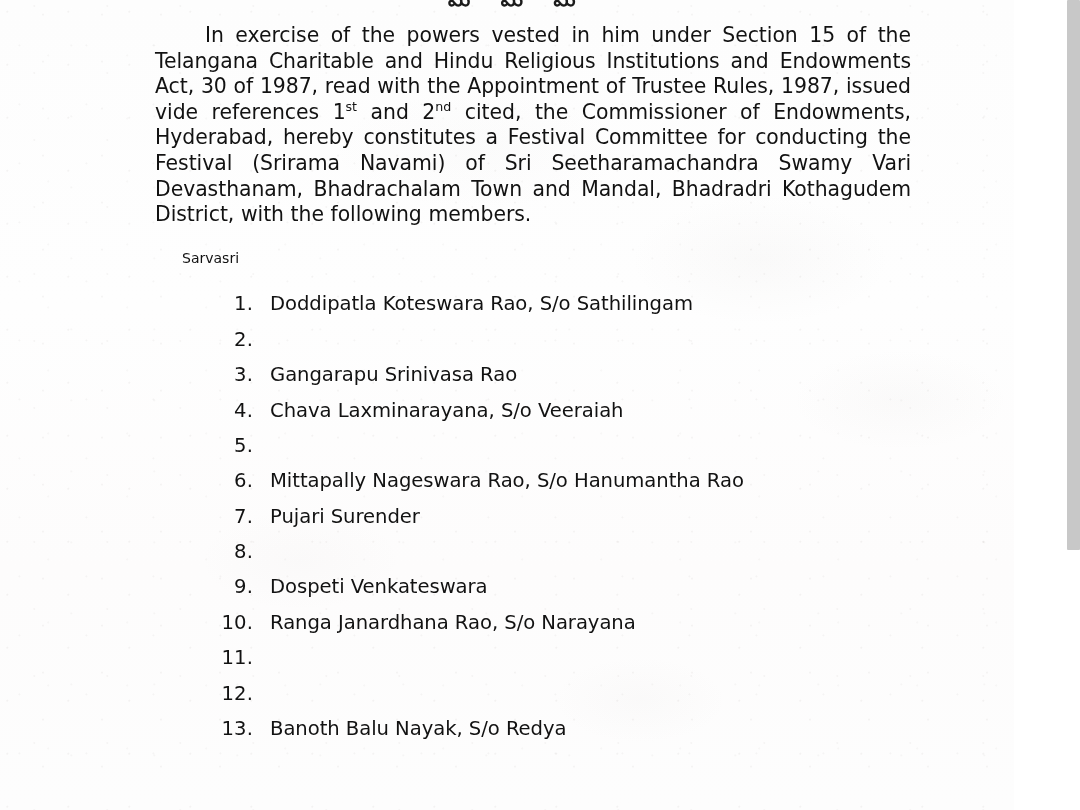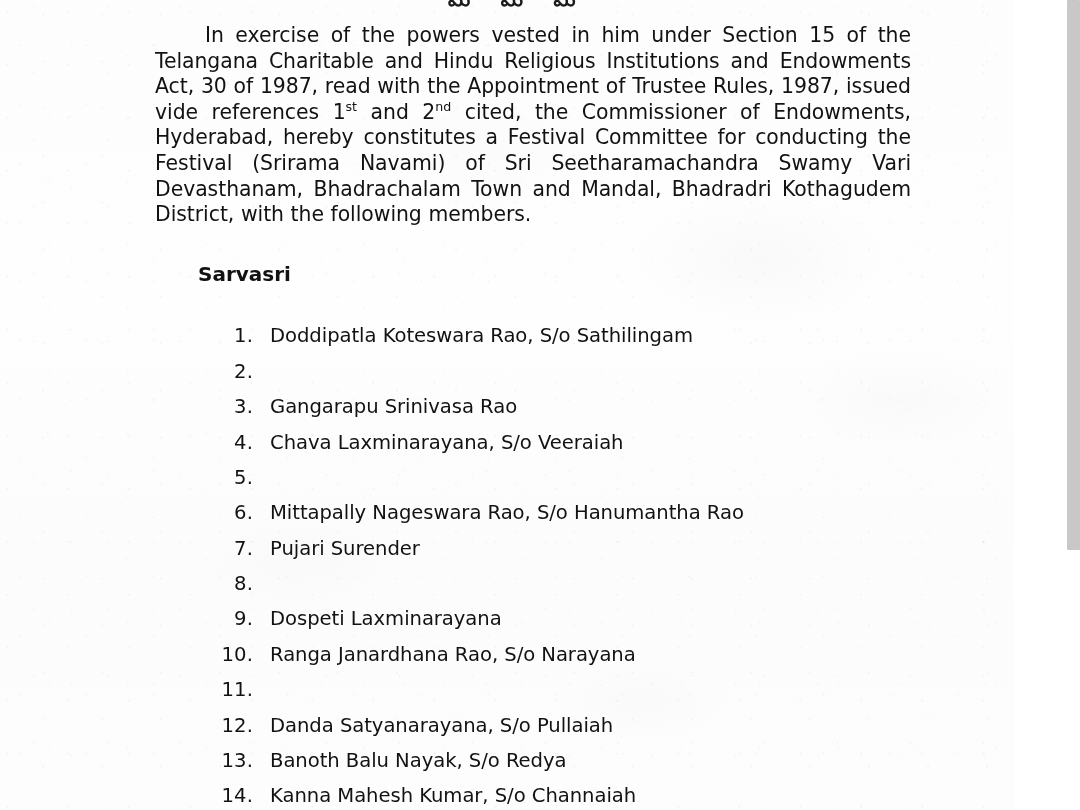--- a/index.html
+++ b/index.html
@@ -84,26 +84,26 @@
     word-spacing: 0.2px;
     color: #121212;
   }
   #intro-paragraph sup {
     font-size: 0.62em;
     vertical-align: super;
     line-height: 0;
   }
 
   #sarvasri-heading {
-    margin: 16px;
+    margin: 0;
     padding-left: 27px;
     padding-top: 18px;
-    font-size: 20px;
+    font-size: 14px;
     line-height: 25.6px;
-    font-weight: 700;
+    font-weight: 400;
     color: #121212;
   }
 
   
   #member-list {
     margin: 0;
     padding: 0;
     list-style: none;
     padding-top: 15px;
   }
@@ -189,40 +189,35 @@
       </li>
       <li class="member-row">
         <span class="member-index">7.</span>
         <span class="member-name">Pujari Surender</span>
       </li>
       <li class="member-row">
         <span class="member-index">8.</span>
       </li>
       <li class="member-row">
         <span class="member-index">9.</span>
-        <span class="member-name">Dospeti Laxminarayana</span>
+        <span class="member-name">Dospeti Venkateswara</span>
       </li>
       <li class="member-row">
         <span class="member-index">10.</span>
         <span class="member-name">Ranga Janardhana Rao, S/o Narayana</span>
       </li>
       <li class="member-row">
         <span class="member-index">11.</span>
       </li>
       <li class="member-row">
         <span class="member-index">12.</span>
-        <span class="member-name">Danda Satyanarayana, S/o Pullaiah</span>
       </li>
       <li class="member-row">
         <span class="member-index">13.</span>
         <span class="member-name">Banoth Balu Nayak, S/o Redya</span>
-      </li>
-      <li class="member-row">
-        <span class="member-index">14.</span>
-        <span class="member-name">Kanna Mahesh Kumar, S/o Channaiah</span>
       </li>
     </ul>
 
   </div>
 </div>
 
 <div id="scrollbar-track">
   <div id="scrollbar-thumb"></div>
 </div>
 

